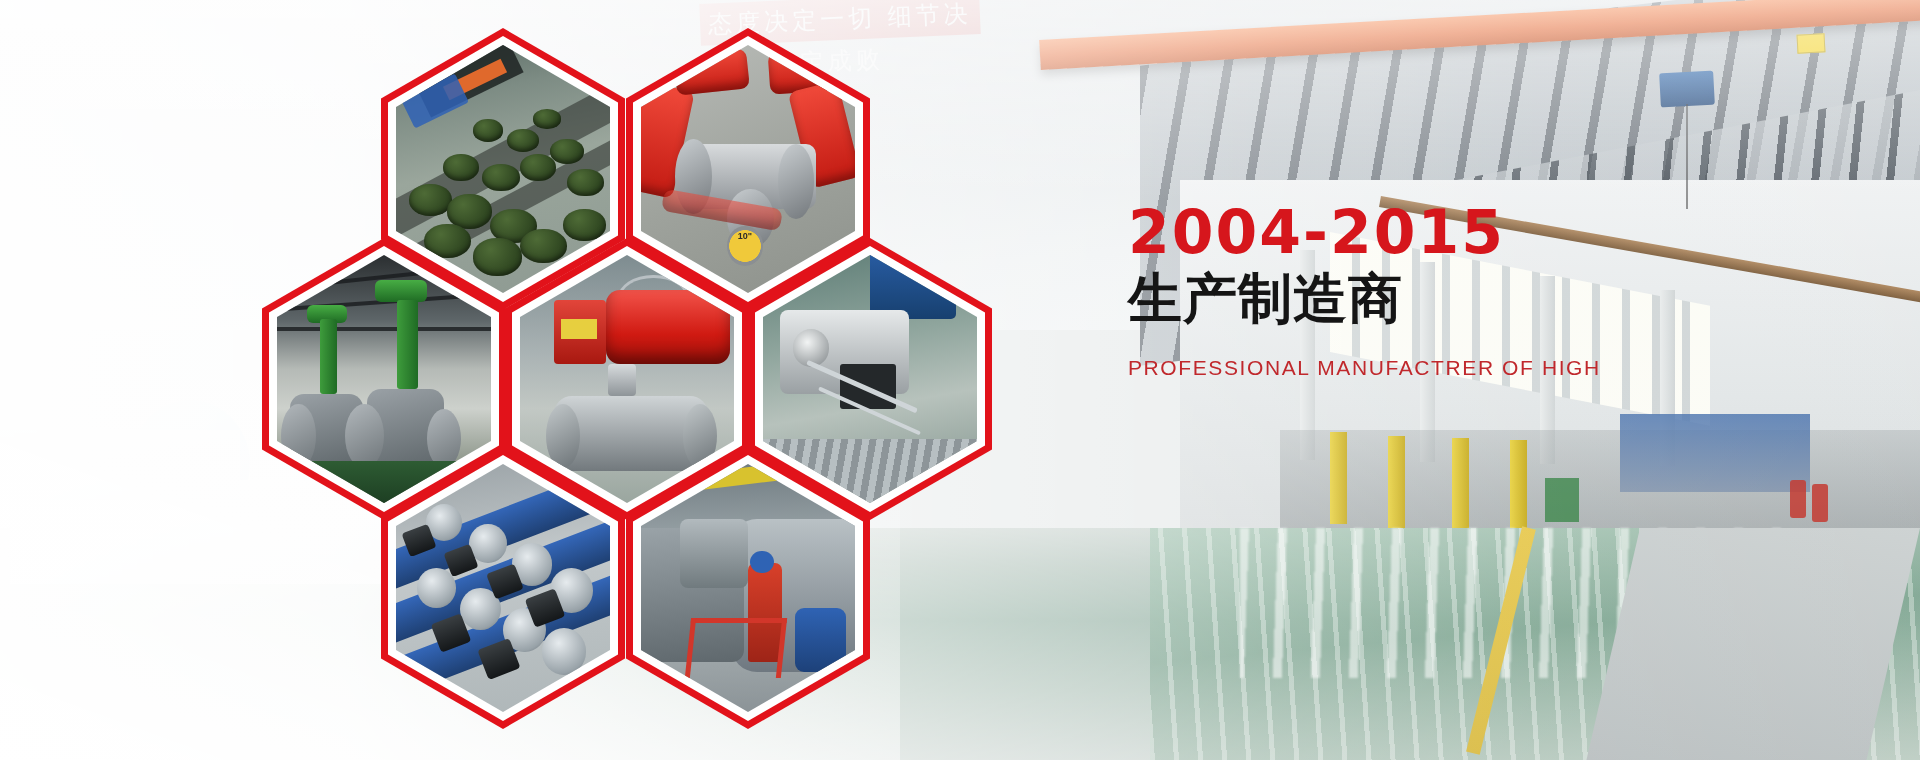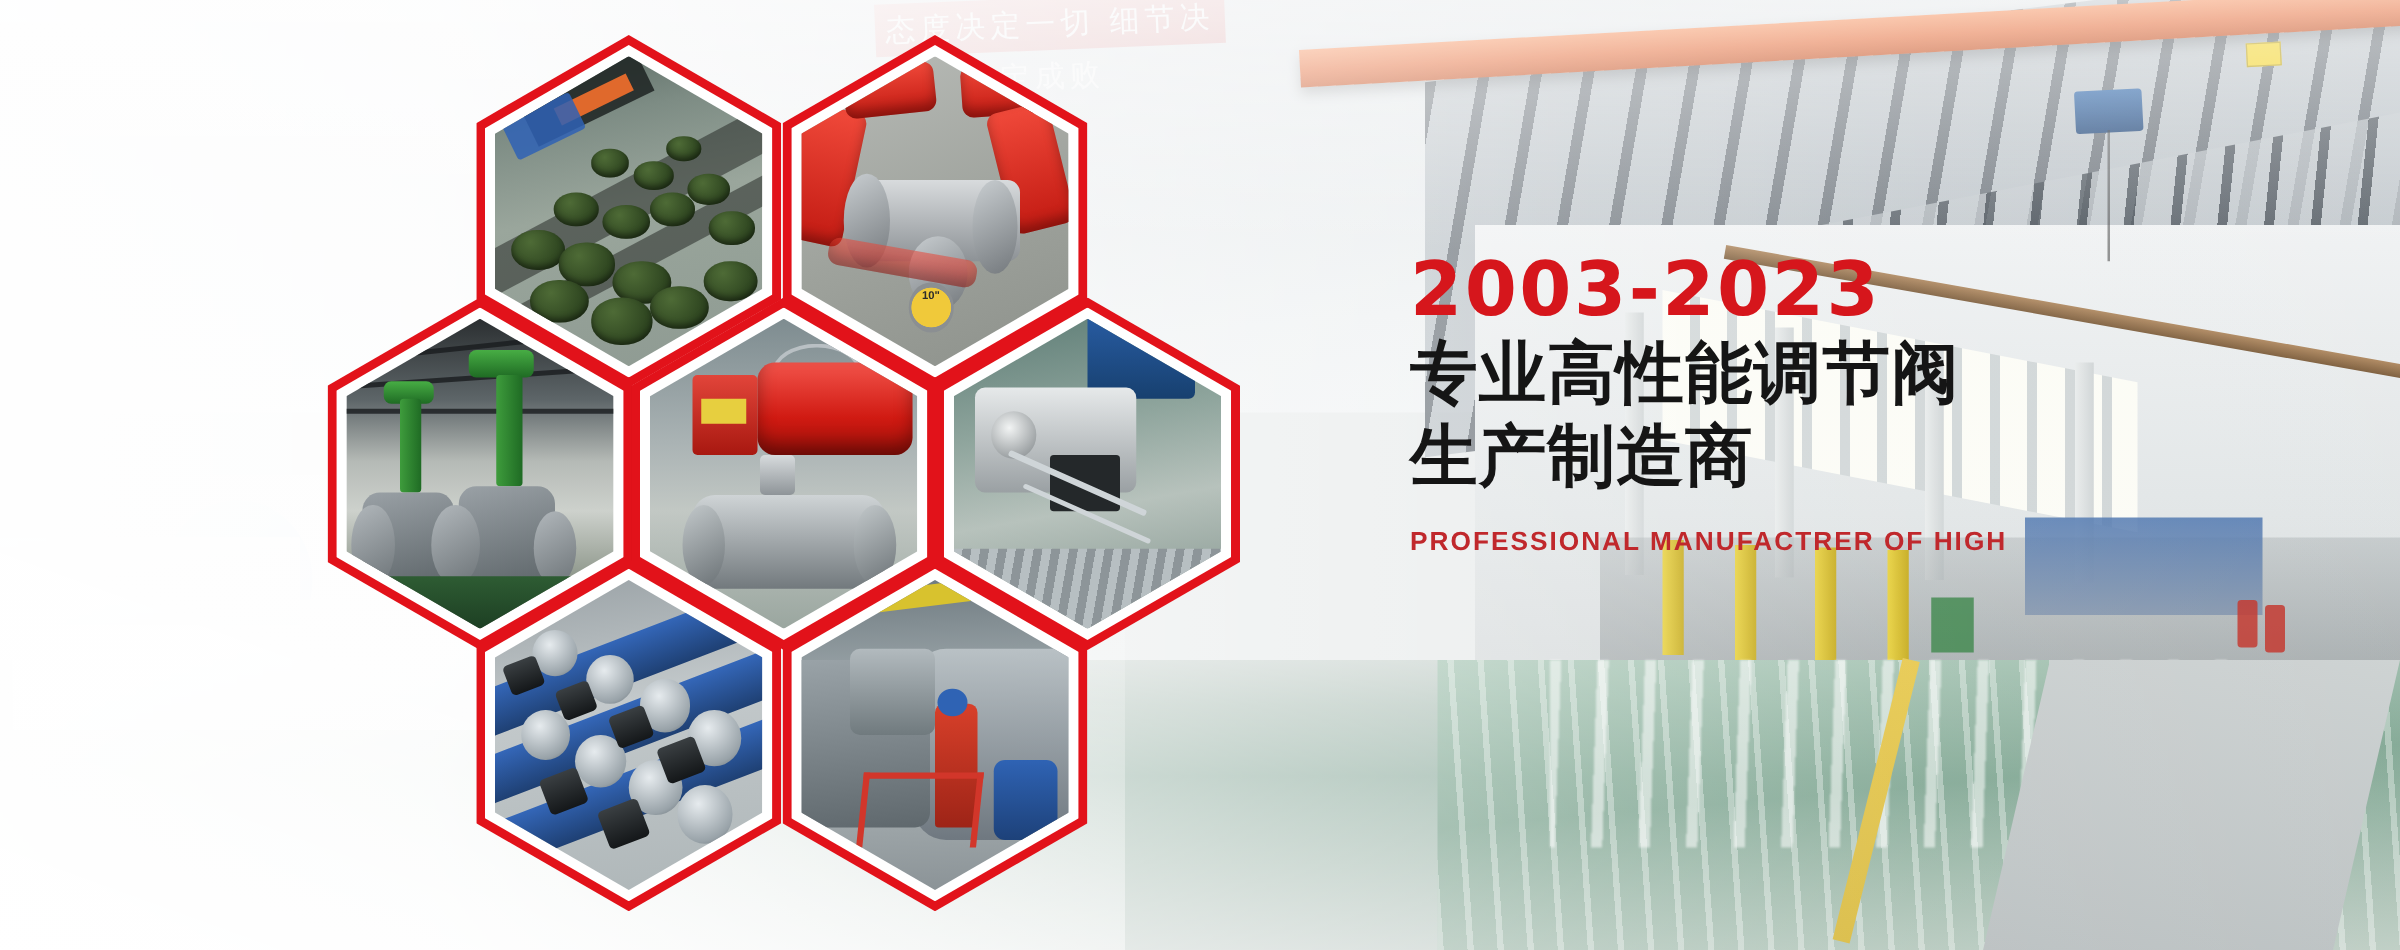--- a/index.html
+++ b/index.html
@@ -192,21 +192,21 @@
   .p7 .worker2{position:absolute;left:72%;top:58%;width:24%;height:26%;
     background:linear-gradient(180deg,#2f63b4,#1d4179);border-radius:9px;}
 
   
   .textblock{position:absolute;left:1128px;top:202px;width:560px;}
   .years{font-family:"DejaVu Sans","Liberation Sans",sans-serif;
     font-size:60px;font-weight:bold;color:#d6161c;letter-spacing:2px;line-height:1.0;margin:0 0 4px 0;}
   .headline{font-family:"DejaVu Sans",sans-serif;font-size:54px;font-weight:bold;color:#151515;
     line-height:1.22;letter-spacing:1px;margin:0;}
   .subtitle{margin-top:22px;font-family:"Liberation Sans",sans-serif;
-    font-size:21px;color:#c0282c;letter-spacing:1.6px;line-height:1.35;font-weight:700;}
+    font-size:21px;color:#c0282c;letter-spacing:1.6px;line-height:1.35;font-weight:400;}
 </style>
 </head>
 <body>
 
 <div class="banner">
 
   <div class="bg">
     <div class="bg-ceiling"></div>
     <div class="roof"></div>
     <div class="roof2"></div>
@@ -393,21 +393,20 @@
           <div class="worker"></div>
           <div class="helmet"></div>
           <div class="redframe"></div>
         </div>
       </div>
     </div>
 
   </div>
 
   <div class="textblock">
-    <div class="years">2003-2023</div>
-    <div class="headline">专业高性能调节阀</div>
+    <div class="years">2004-2015</div>
     <div class="headline">生产制造商</div>
     <div class="subtitle">
       <div>PROFESSIONAL MANUFACTRER OF HIGH</div>
     </div>
   </div>
 
 </div>
 
 </body></html>

